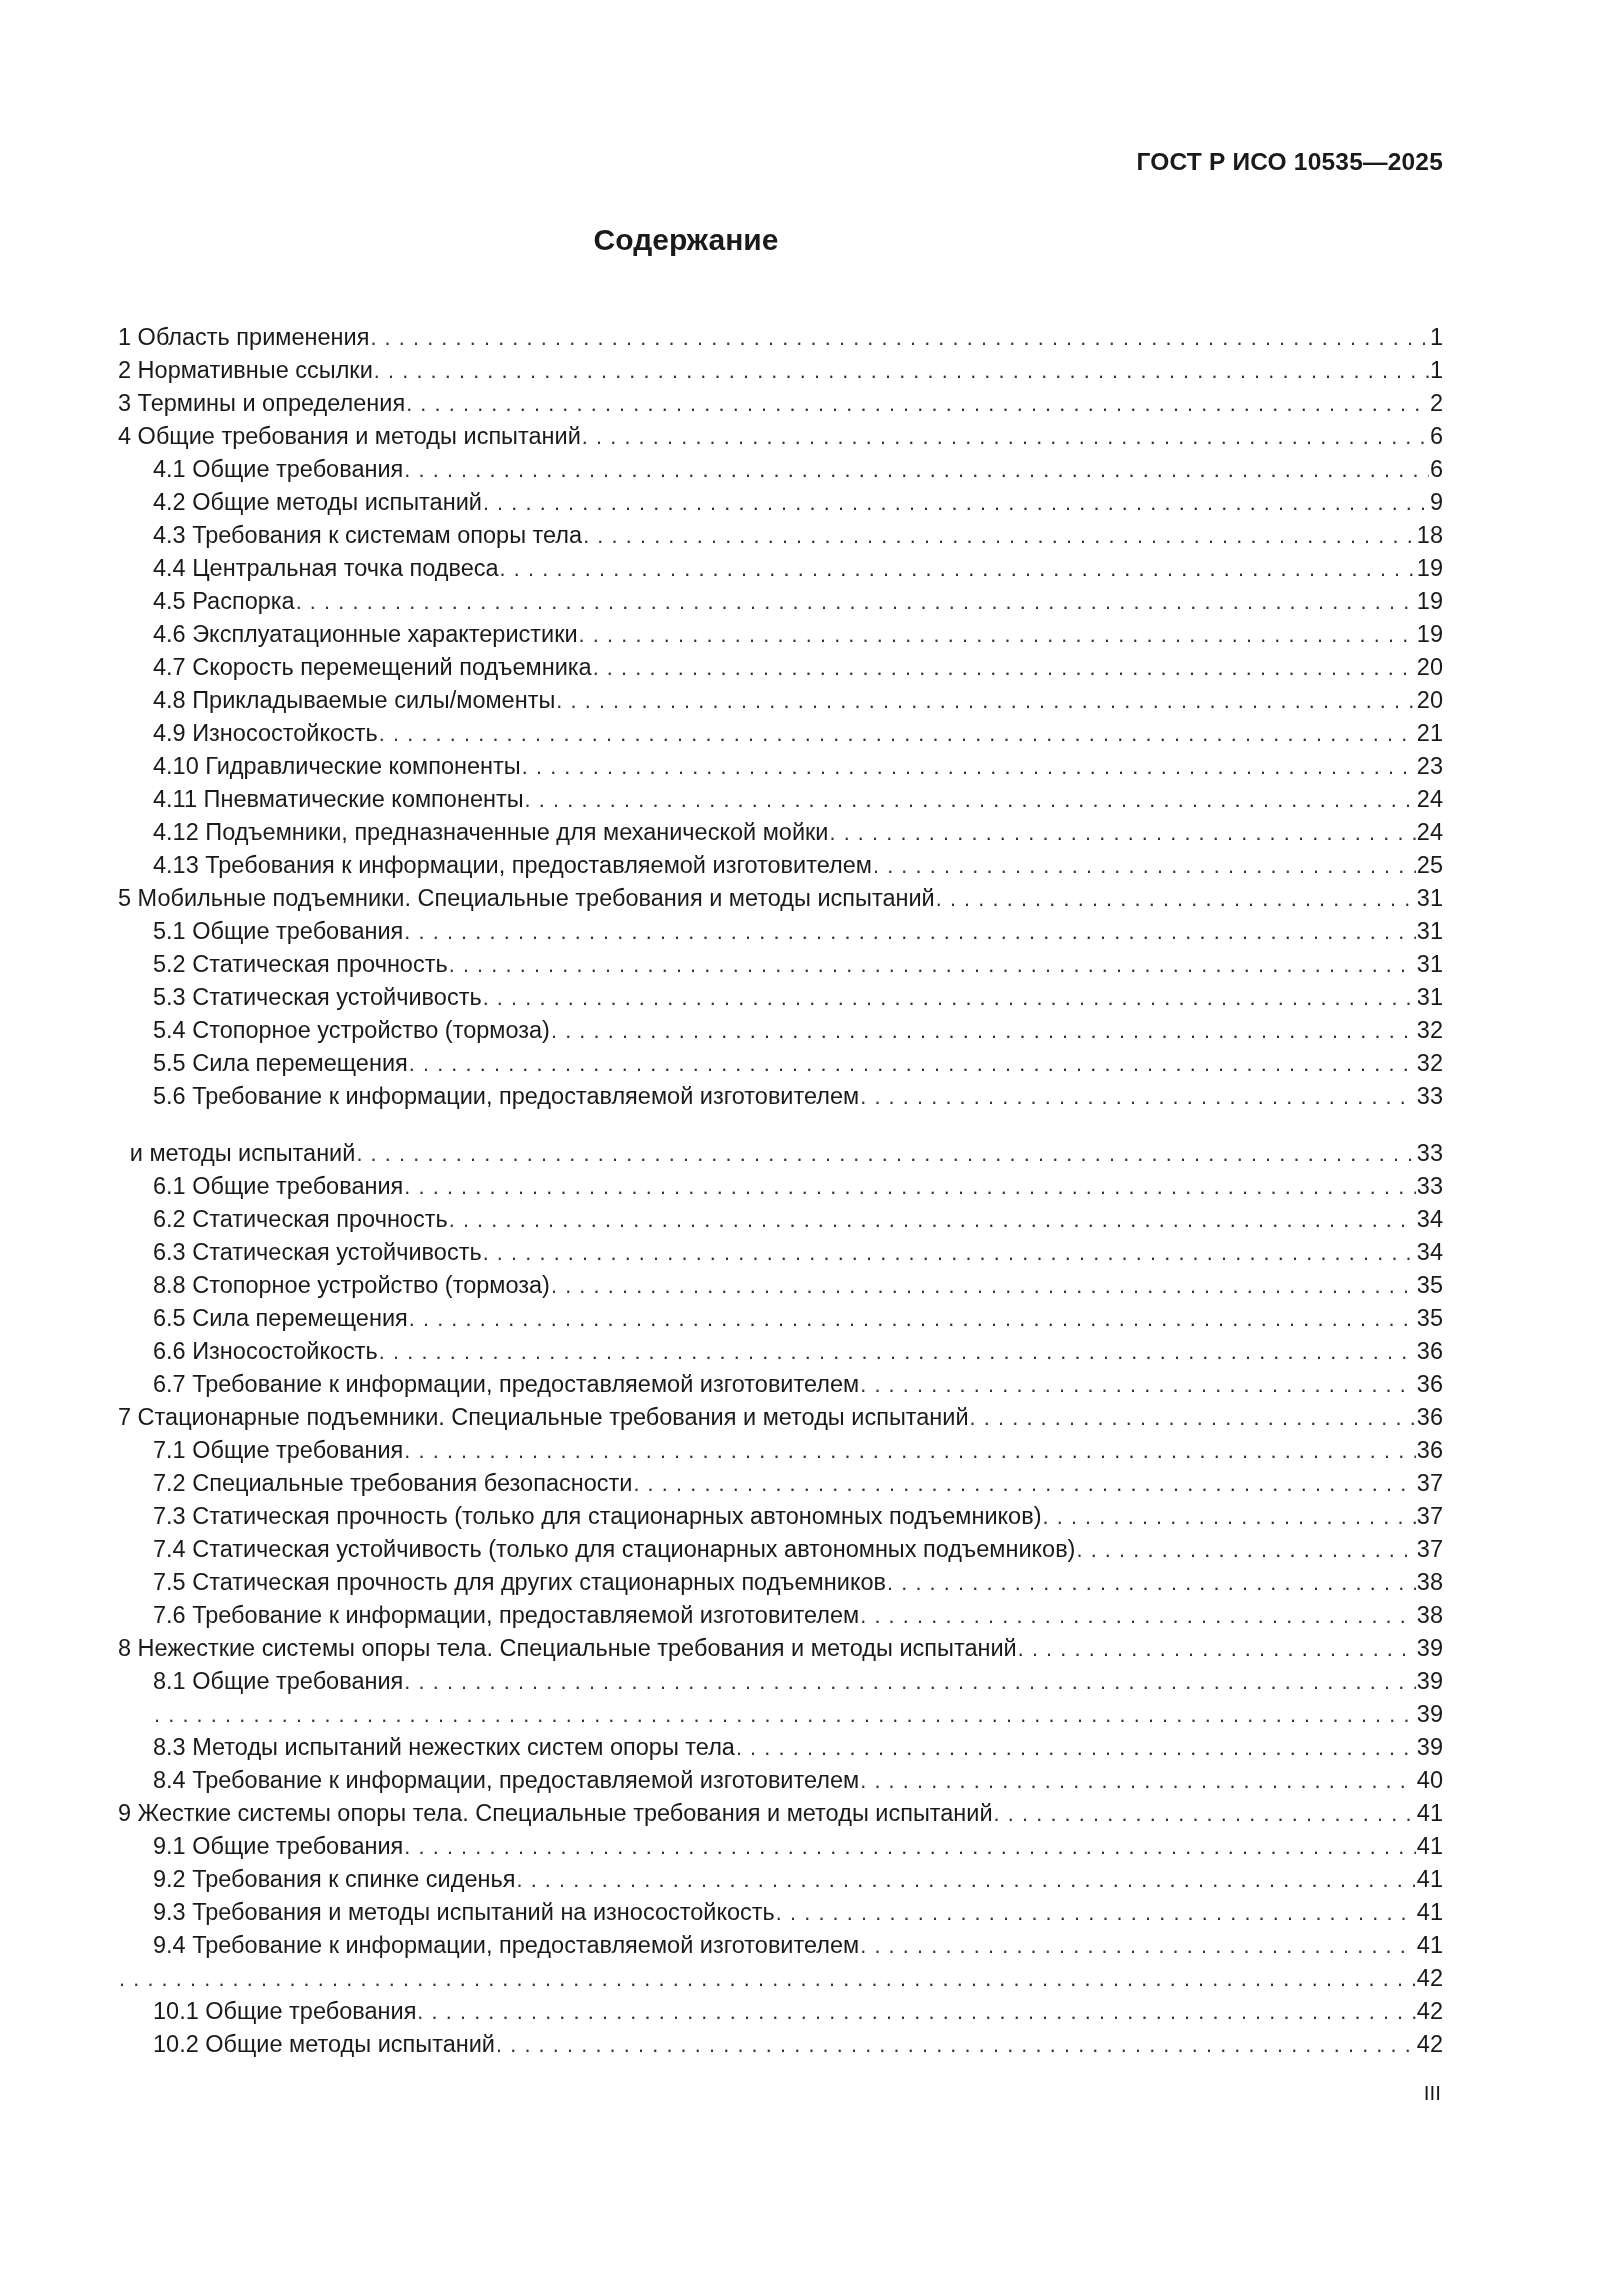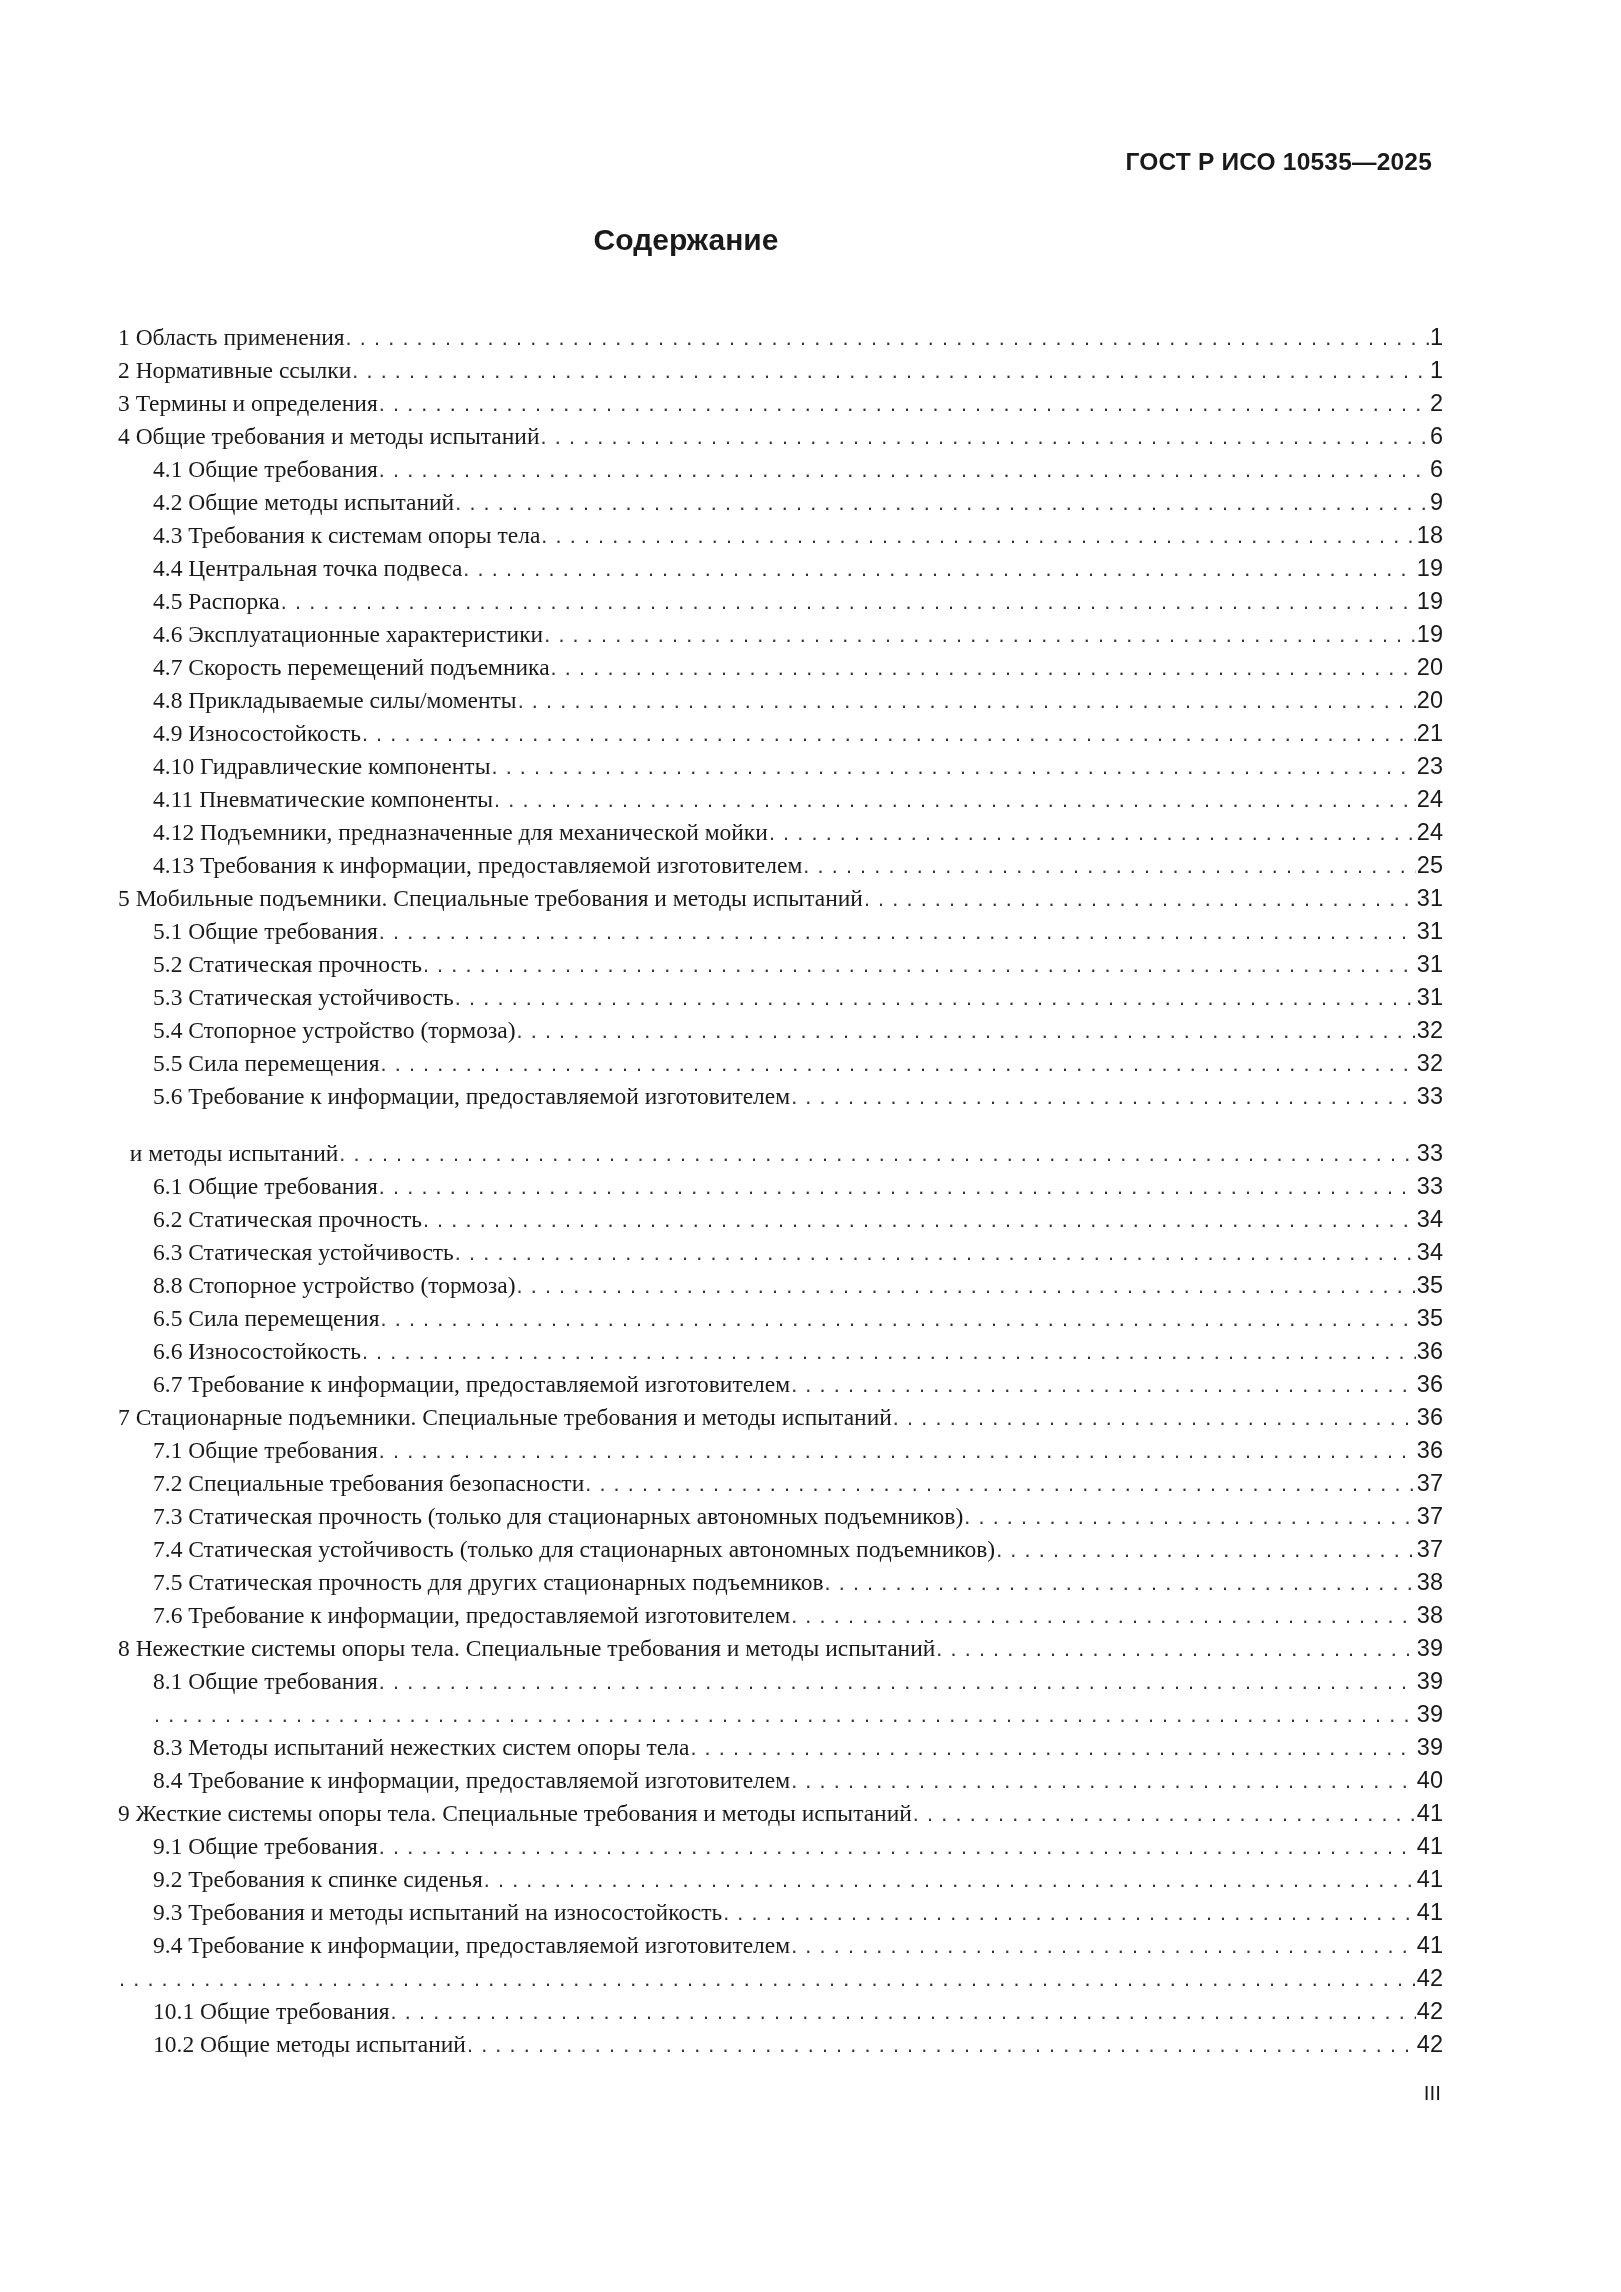--- a/index.html
+++ b/index.html
@@ -11,21 +11,21 @@
       width: 1621px;
       height: 2293px;
       position: relative;
       overflow: hidden;
       font-family: "Liberation Sans", sans-serif;
       color: #1a1a1a;
     }
     .doc-header {
       position: absolute;
       top: 148px;
-      right: 189px;
+      right: 178px;
       font-weight: bold;
       font-size: 24.5px;
       letter-spacing: 0.2px;
     }
     .toc-title {
       position: absolute;
       top: 223px;
       left: 0;
       width: 1372px;
       text-align: center;
@@ -50,21 +50,20 @@
     .toc-row.lvl2 {
       padding-left: 35px;
     }
     .toc-row.cont {
       padding-left: 11.8px;
       margin-top: 24px;
     }
     .toc-row .label {
       flex: 0 0 auto;
       cursor: pointer;
-      font-family: Liberation Serif, serif;
     }
     .toc-row .leader {
       flex: 1 1 auto;
       overflow: hidden;
       margin: 0 1px;
       letter-spacing: 5.5px;
       color: #333;
       font-size: 21.6px;
     }
     .toc-row .leader::before {

